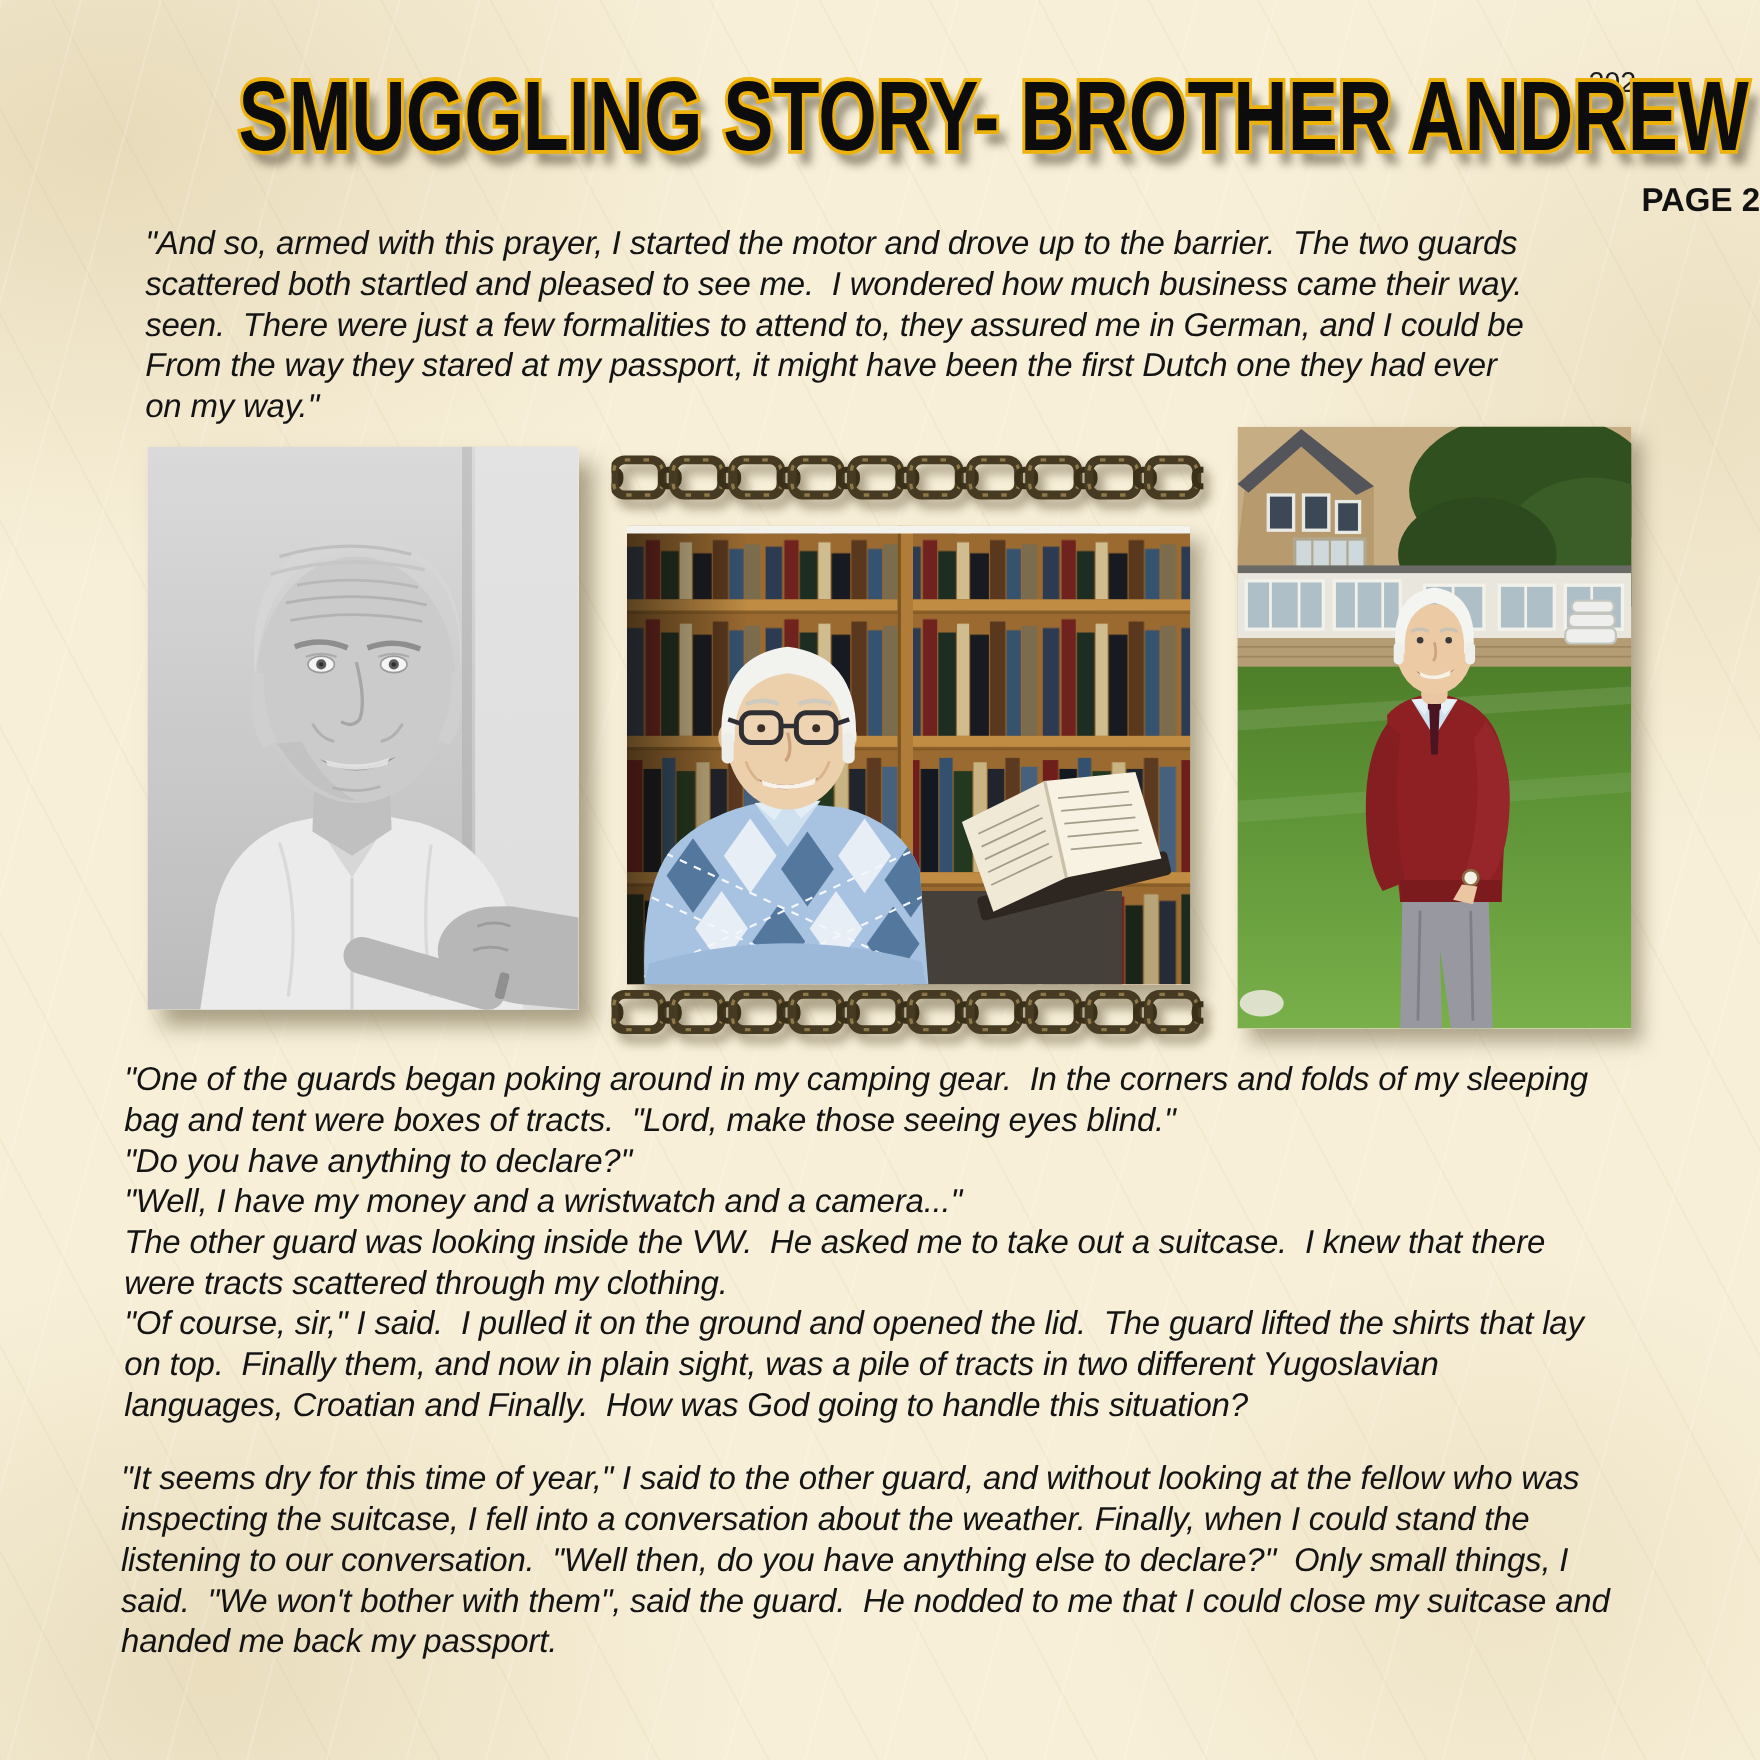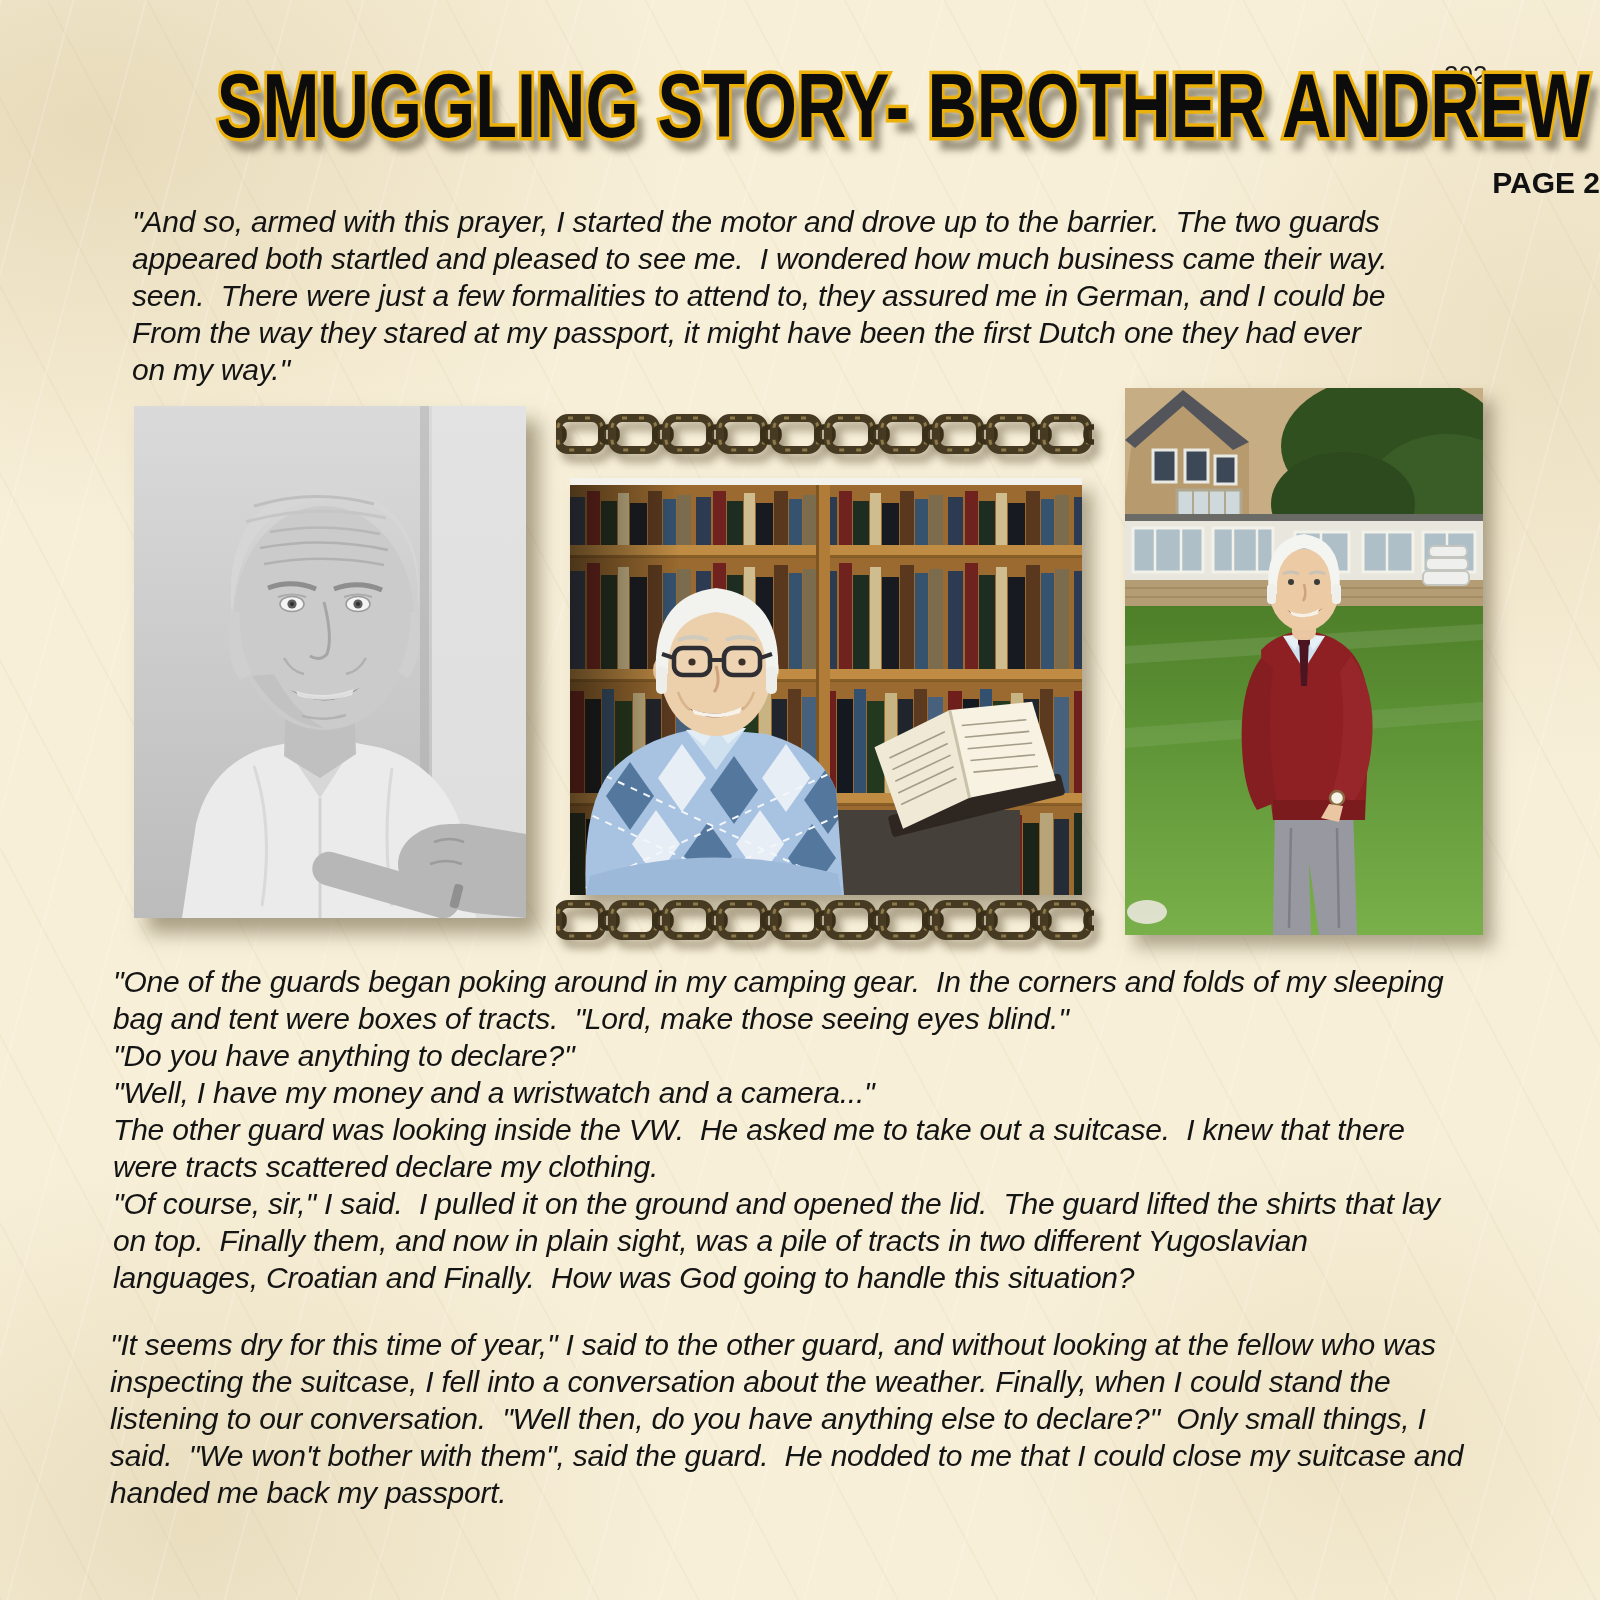--- a/index.html
+++ b/index.html
@@ -54,21 +54,21 @@
 <header class="header">
   <div class="title-inner">
     <span class="title-stroke">SMUGGLING STORY- BROTHER ANDREW</span>
     <span class="title-fill">SMUGGLING STORY- BROTHER ANDREW</span>
   </div>
   <div class="subtitle">PAGE 2</div>
 </header>
 
 <section class="para p1">
     <div class="line">"And so, armed with this prayer, I started the motor and drove up to the barrier.  The two guards</div>
-    <div class="line">appeared both startled and pleased to see me.  I wondered how much business came their way.</div>
+    <div class="line">scattered both startled and pleased to see me.  I wondered how much business came their way.</div>
     <div class="line">seen.  There were just a few formalities to attend to, they assured me in German, and I could be</div>
     <div class="line">From the way they stared at my passport, it might have been the first Dutch one they had ever</div>
     <div class="line">on my way."</div>
   </section>
 
 <div class="photo left">
 <svg viewBox="0 0 392 512" preserveAspectRatio="none">
   <defs>
     <linearGradient id="L-bg" x1="0" y1="0" x2="0" y2="1">
       <stop offset="0" stop-color="#dadada"></stop>
@@ -392,21 +392,21 @@
   </g>
 </svg>
 </div>
 
 <section class="para p2">
     <div class="line">"One of the guards began poking around in my camping gear.  In the corners and folds of my sleeping</div>
     <div class="line">bag and tent were boxes of tracts.  "Lord, make those seeing eyes blind."</div>
     <div class="line">"Do you have anything to declare?"</div>
     <div class="line">"Well, I have my money and a wristwatch and a camera..."</div>
     <div class="line">The other guard was looking inside the VW.  He asked me to take out a suitcase.  I knew that there</div>
-    <div class="line">were tracts scattered declare my clothing.</div>
+    <div class="line">were tracts scattered through my clothing.</div>
     <div class="line">"Of course, sir," I said.  I pulled it on the ground and opened the lid.  The guard lifted the shirts that lay</div>
     <div class="line">on top.  Finally them, and now in plain sight, was a pile of tracts in two different Yugoslavian</div>
     <div class="line">languages, Croatian and Finally.  How was God going to handle this situation?</div>
   </section>
 <section class="para p3">
     <div class="line">"It seems dry for this time of year," I said to the other guard, and without looking at the fellow who was</div>
     <div class="line">inspecting the suitcase, I fell into a conversation about the weather. Finally, when I could stand the</div>
     <div class="line">listening to our conversation.  "Well then, do you have anything else to declare?"  Only small things, I</div>
     <div class="line">said.  "We won't bother with them", said the guard.  He nodded to me that I could close my suitcase and</div>
     <div class="line">handed me back my passport.</div>

